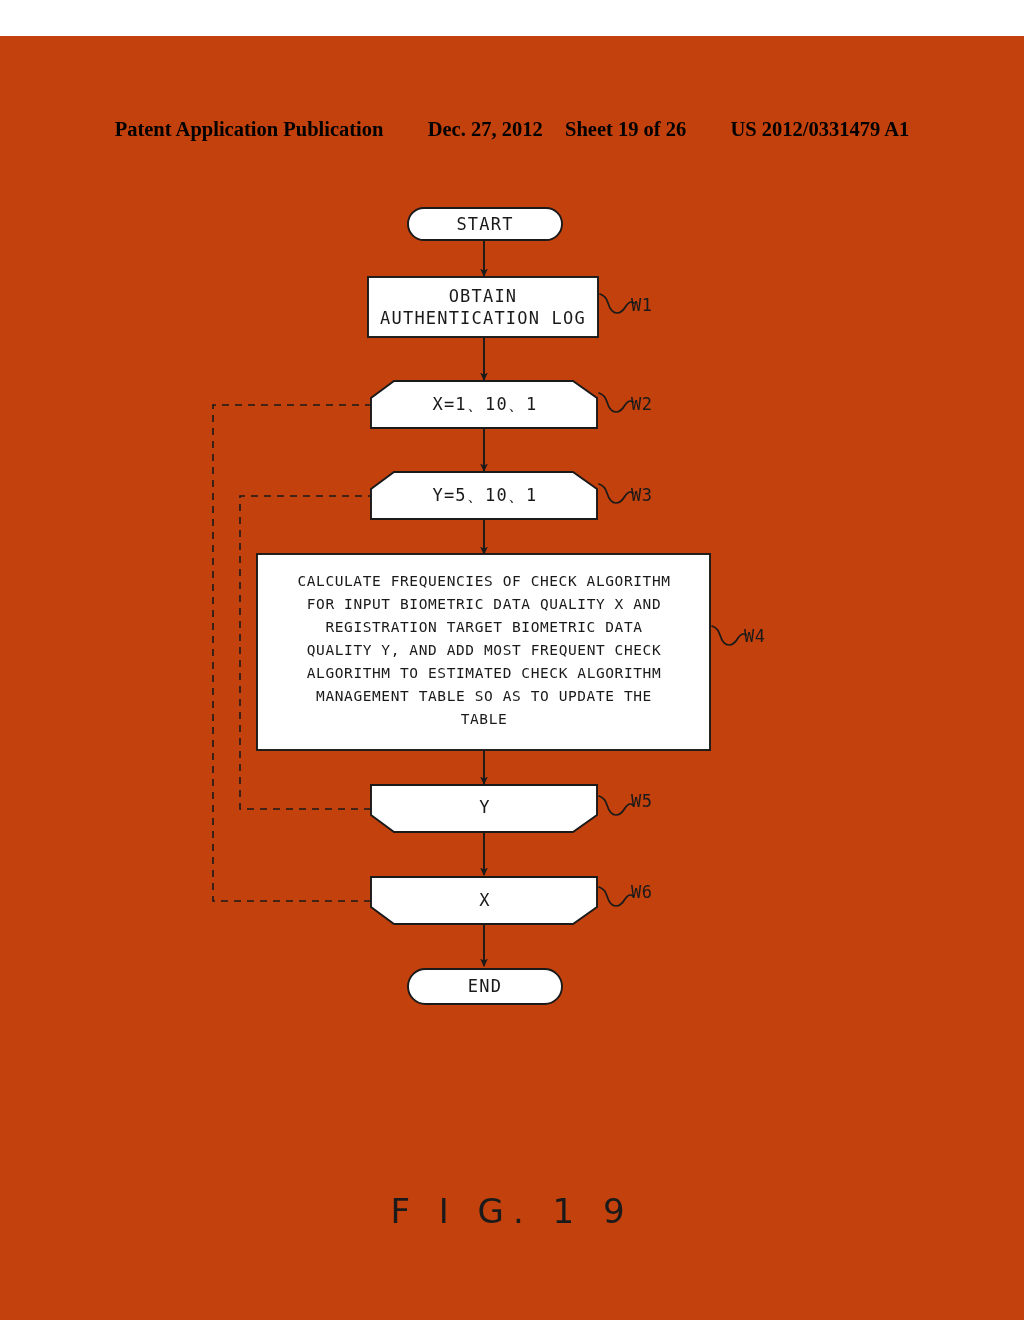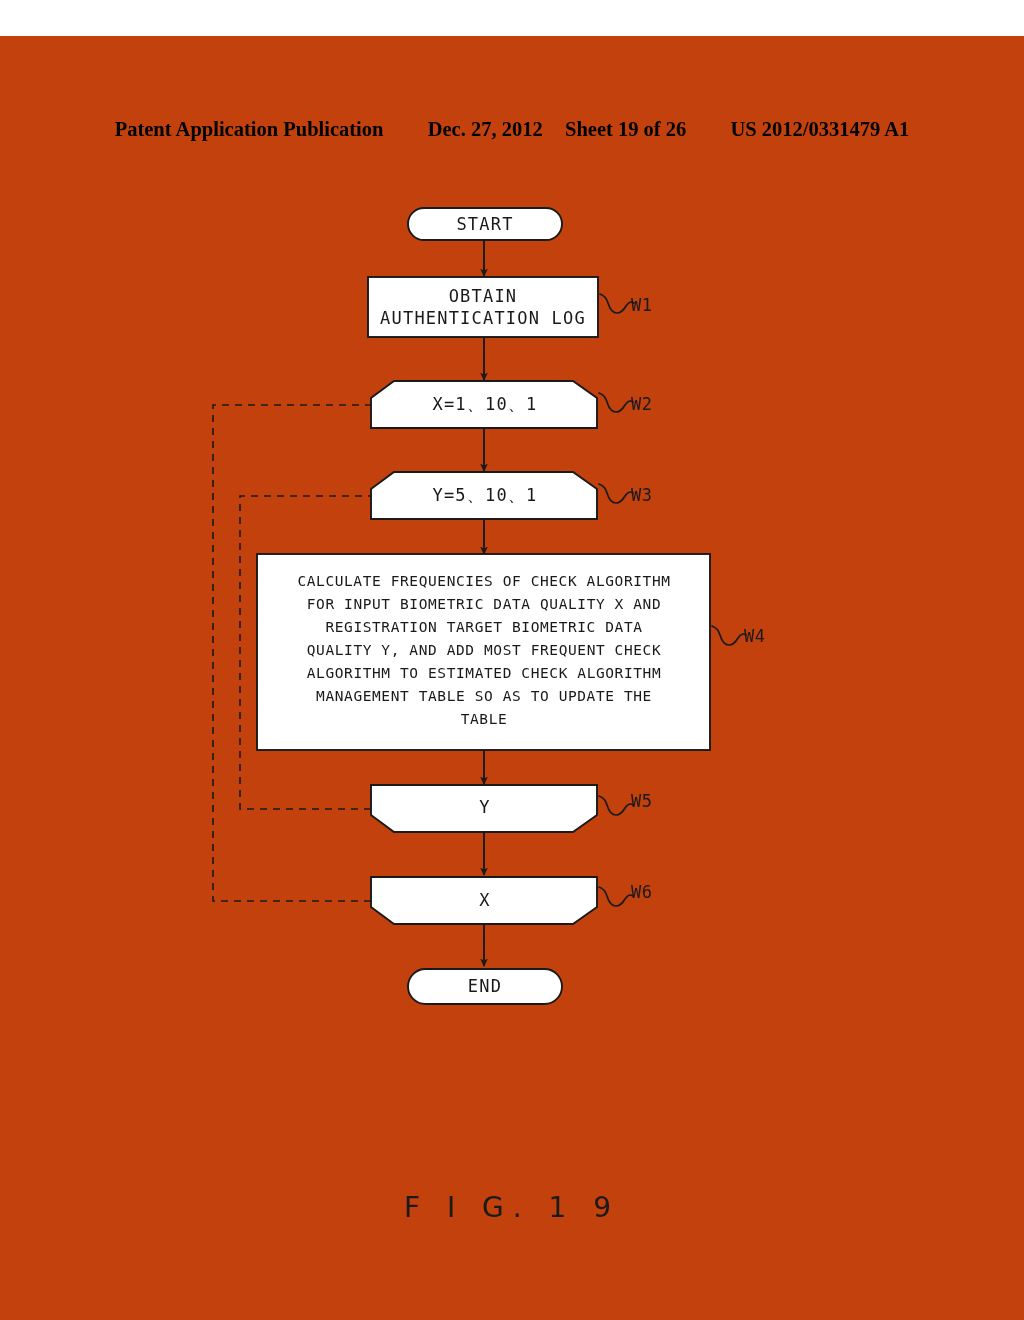--- a/index.html
+++ b/index.html
@@ -89,21 +89,21 @@
   }
 
   
   #fig-caption {
     position: absolute;
     left: 0;
     top: 1155px;
     width: 1024px;
     text-align: center;
     font-family: "DejaVu Sans", sans-serif;
-    font-size: 28px;
+    font-size: 34px;
     letter-spacing: 9px;
     color: #1a1a1a;
     white-space: nowrap;
   }
 </style>
 </head>
 <body>
 
 <div id="page">
 

